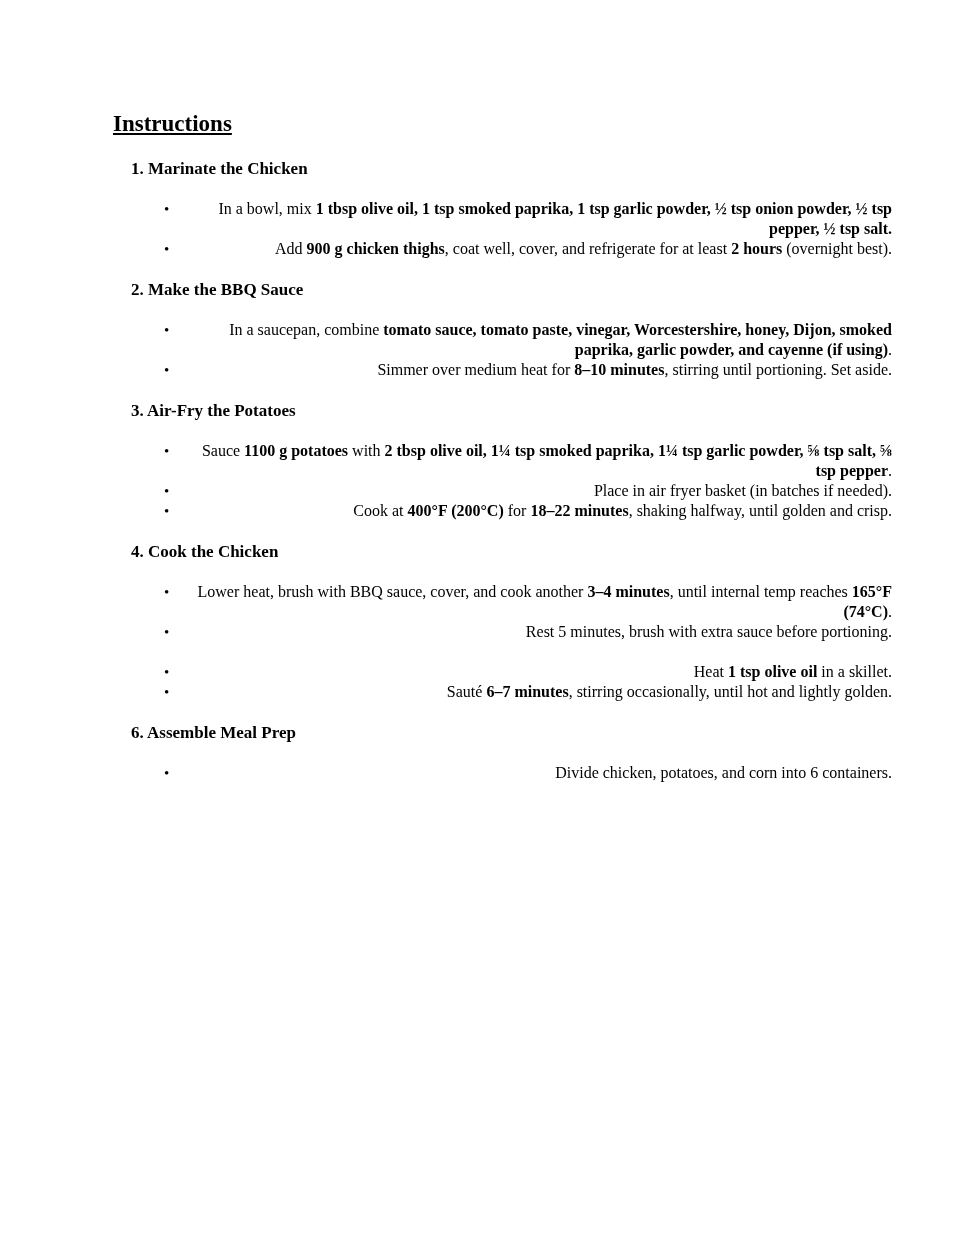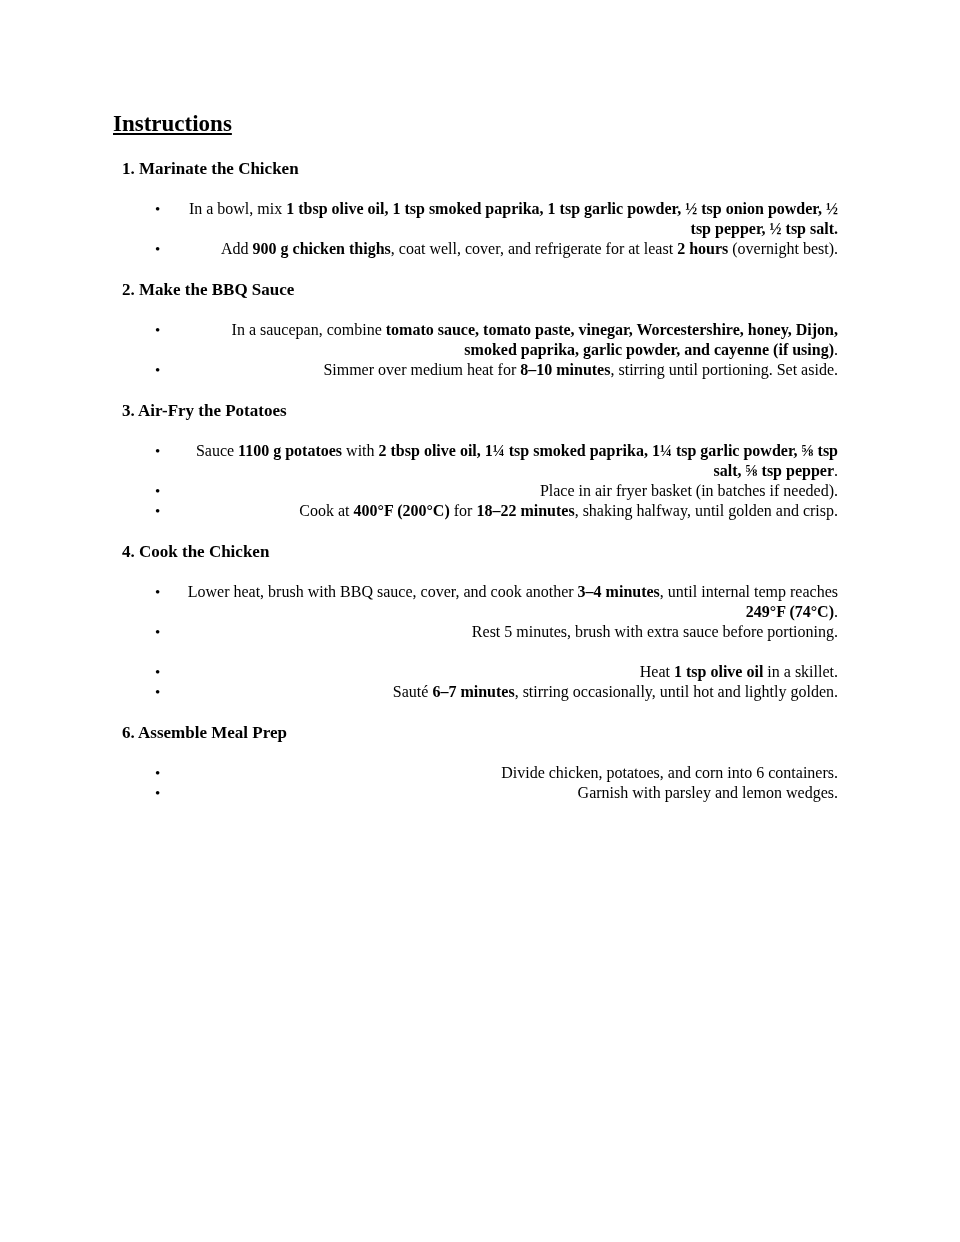--- a/index.html
+++ b/index.html
@@ -6,34 +6,34 @@
     margin: 0;
     padding: 0;
     background: #ffffff;
   }
   .page {
     width: 960px;
     height: 1242px;
     box-sizing: border-box;
     background: #ffffff;
     color: #000000;
-    padding: 110px 113px 0 113px;
+    padding: 110px 50px 0 113px;
     font-family: "Liberation Serif", "DejaVu Serif", serif;
     font-size: 16px;
     line-height: 20px;
     overflow: hidden;
   }
   h1.title {
     font-size: 23px;
     line-height: 27px;
     font-weight: bold;
     text-decoration: underline;
     margin: 0 0 21px 0;
   }
-  section.section { margin: 9px; }
+  section.section { margin: 18px; }
   h2.heading {
     font-size: 17px;
     line-height: 21px;
     font-weight: bold;
     margin: 20px 0 20px 0;
   }
   ul.bullets {
     list-style: none;
     margin: 20px 0 20px 0;
     padding: 0;
@@ -77,31 +77,30 @@
         <h2 class="heading">3. Air-Fry the Potatoes</h2>
         <ul class="bullets">
           <li class="item"><span>Sauce </span><span class="b">1100 g potatoes</span><span> with </span><span class="b">2 tbsp olive oil, 1¼ tsp smoked paprika, 1¼ tsp garlic powder, ⅝ tsp salt, ⅝ tsp pepper</span><span>.</span></li>
           <li class="item"><span>Place in air fryer basket (in batches if needed).</span></li>
           <li class="item"><span>Cook at </span><span class="b">400°F (200°C)</span><span> for </span><span class="b">18–22 minutes</span><span>, shaking halfway, until golden and crisp.</span></li>
         </ul>
       </section>
       <section class="section">
         <h2 class="heading">4. Cook the Chicken</h2>
         <ul class="bullets">
-          <li class="item"><span>Lower heat, brush with BBQ sauce, cover, and cook another </span><span class="b">3–4 minutes</span><span>, until internal temp reaches </span><span class="b">249°F (74°C)</span><span>.</span></li>
+          <li class="item"><span>Lower heat, brush with BBQ sauce, cover, and cook another </span><span class="b">3–4 minutes</span><span>, until internal temp reaches </span><span class="b">165°F (74°C)</span><span>.</span></li>
           <li class="item"><span>Rest 5 minutes, brush with extra sauce before portioning.</span></li>
         </ul>
       </section>
       <section class="section">
         <ul class="bullets">
           <li class="item"><span>Heat </span><span class="b">1 tsp olive oil</span><span> in a skillet.</span></li>
           <li class="item"><span>Sauté </span><span class="b">6–7 minutes</span><span>, stirring occasionally, until hot and lightly golden.</span></li>
         </ul>
       </section>
       <section class="section">
         <h2 class="heading">6. Assemble Meal Prep</h2>
         <ul class="bullets">
           <li class="item"><span>Divide chicken, potatoes, and corn into 6 containers.</span></li>
-          <li class="item"><span>Garnish with parsley and lemon wedges.</span></li>
         </ul>
       </section>
     </div>
 </div>
 
 </body></html>

